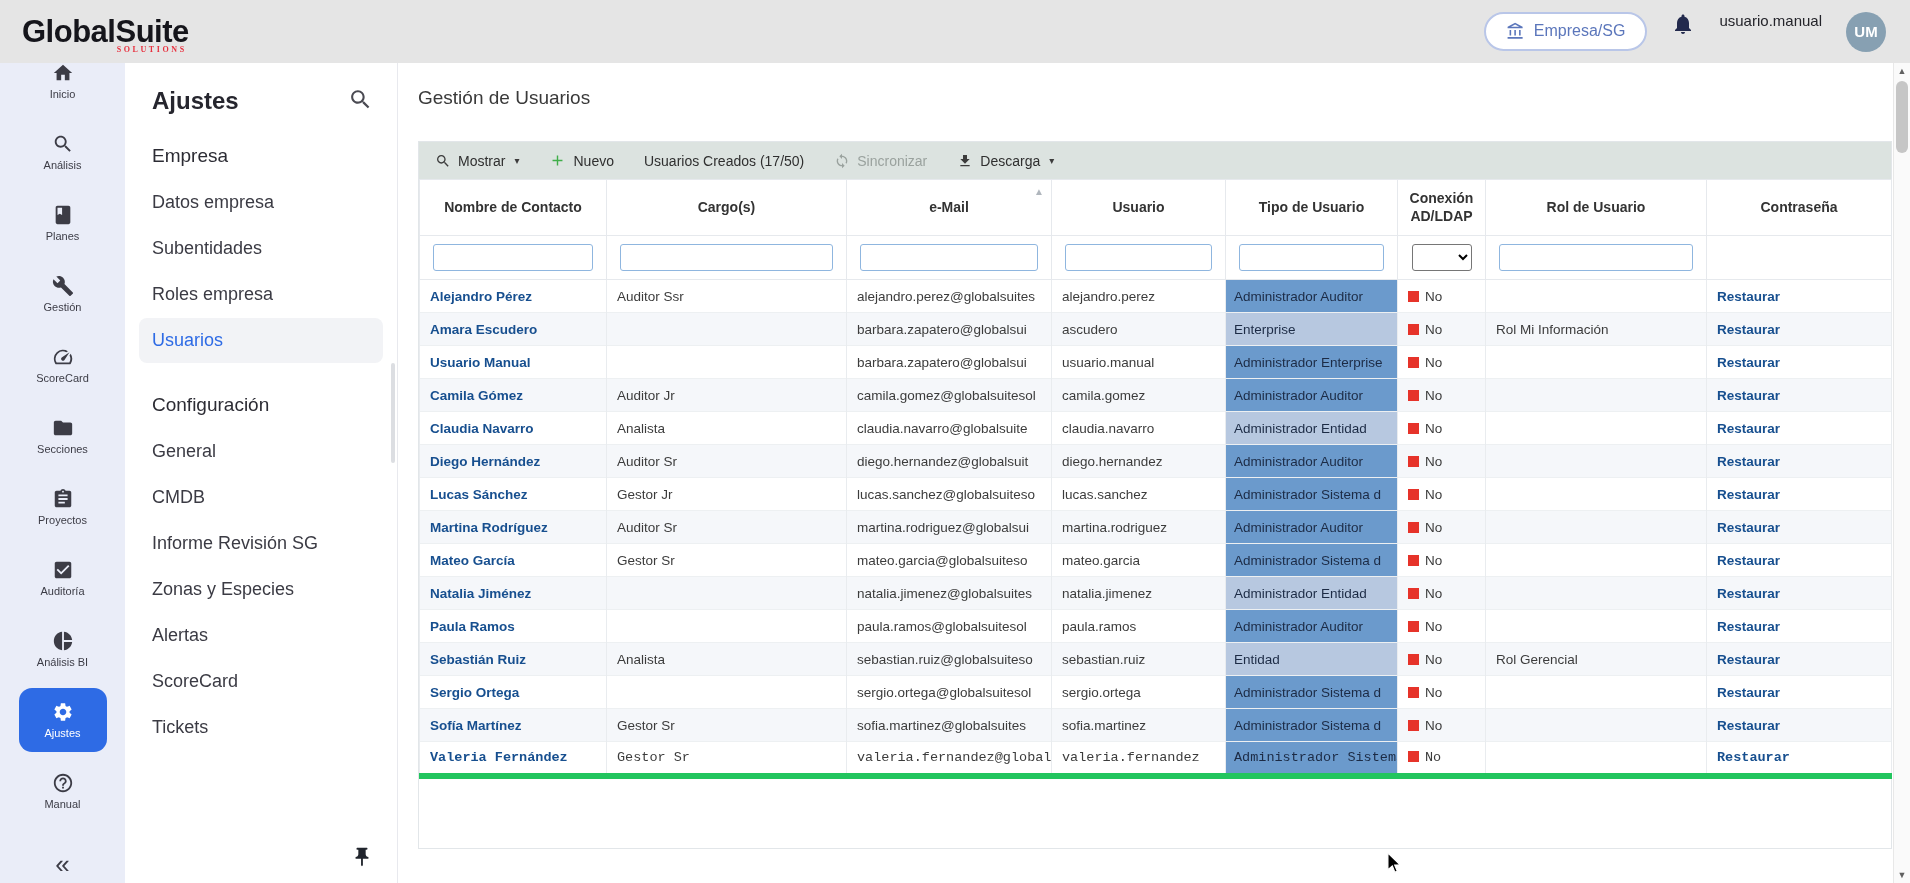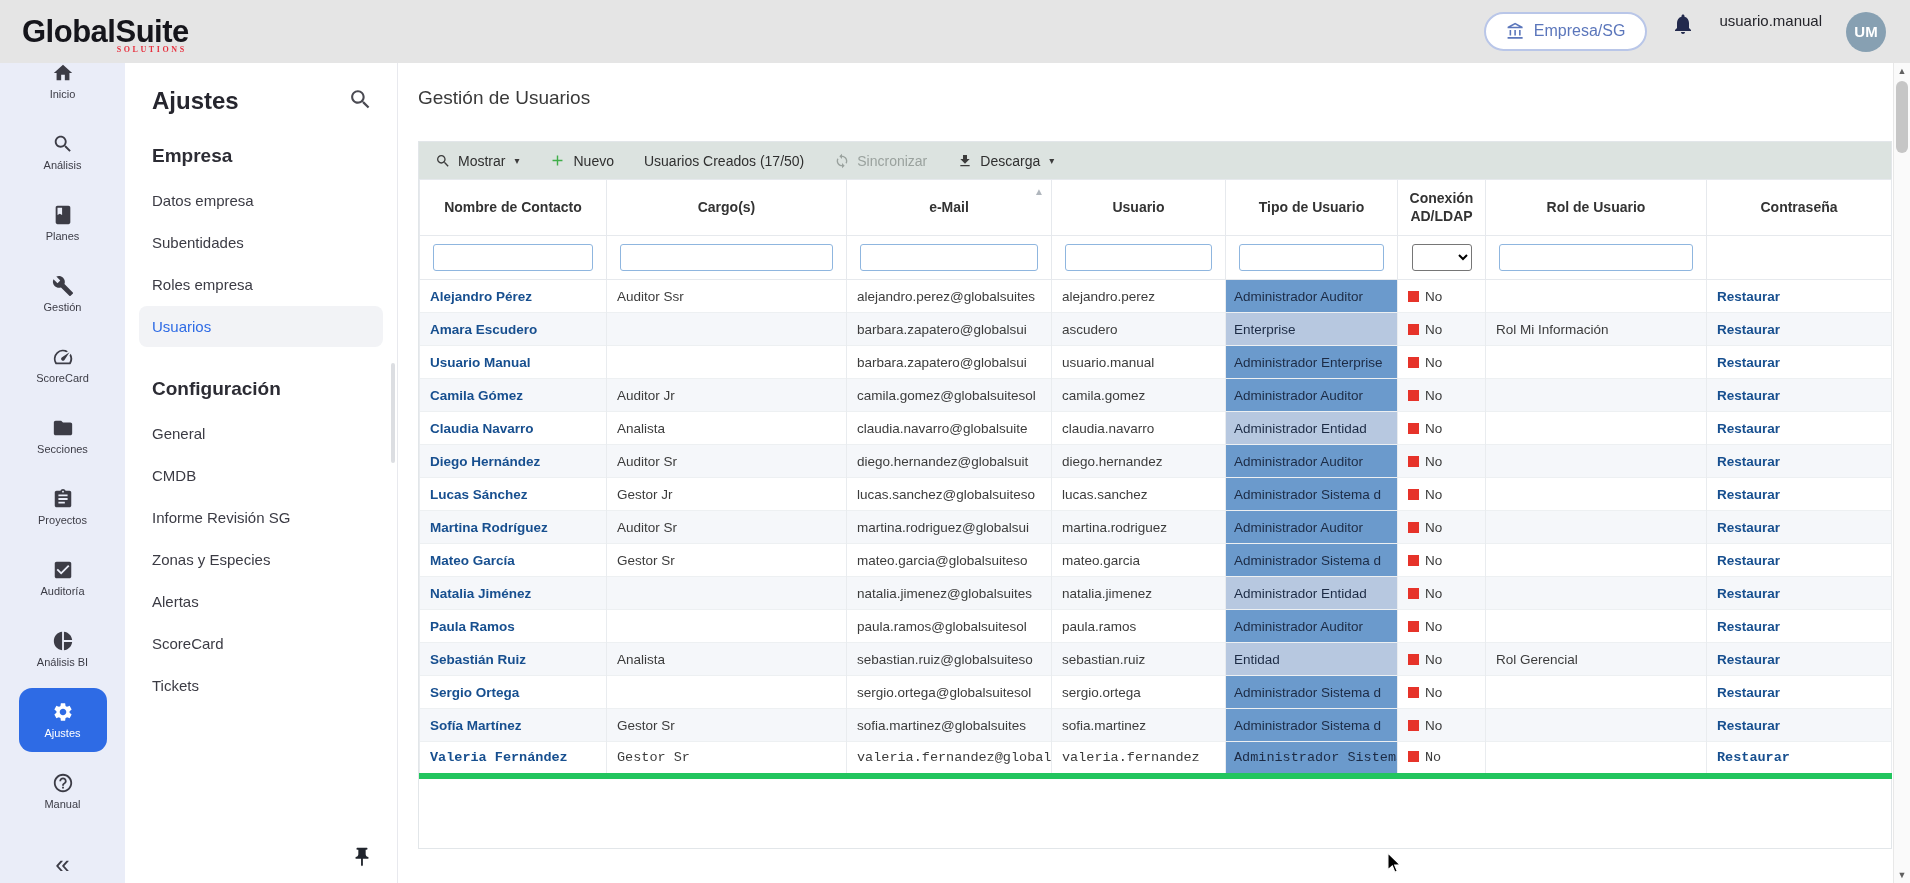--- a/index.html
+++ b/index.html
@@ -40,22 +40,22 @@
     cursor:pointer; line-height:1; }
 
   
   .sidebar { width:273px; background:#fff; border-right:1px solid #e8e9ee; position:relative;
     padding-top:24px; flex:none; }
   .sidebar-head { display:flex; align-items:center; justify-content:space-between;
     padding:0 24px 0 27px; }
   .sidebar-title { font-size:24px; font-weight:600; color:#26262e; }
   .sidebar-search { background:none; border:none; cursor:pointer; }
   .sidebar-search svg { width:25px; height:25px; fill:#4a4a52; }
-  .side-section-title { font-size:19px; font-weight:700; color:#2c2c34; padding:30px 27px 12px; }
-  .side-item { font-size:15px; color:#3b3b44; padding:12px 13px; margin:1px 14px;
+  .side-section-title { font-size:19px; font-weight:400; color:#2c2c34; padding:30px 27px 12px; }
+  .side-item { font-size:18px; color:#3b3b44; padding:12px 13px; margin:1px 14px;
     border-radius:8px; cursor:pointer; }
   .side-item.active { color:#2e6be5; background:#f2f3f6; font-weight:500; }
   .sidebar-scroll-thumb { position:absolute; right:2px; top:300px; width:4px; height:100px;
     background:#dcdee2; border-radius:2px; }
   .pin-btn { position:absolute; bottom:12px; right:24px; background:none; border:none; cursor:pointer; }
   .pin-btn svg { width:22px; height:22px; fill:#20242c; }
 
   
   .content { flex:1; padding:24px 24px 0 20px; position:relative; background:#fff; }
   .page-title { font-size:19px; font-weight:500; color:#3a3a3a; margin-bottom:32px; }

